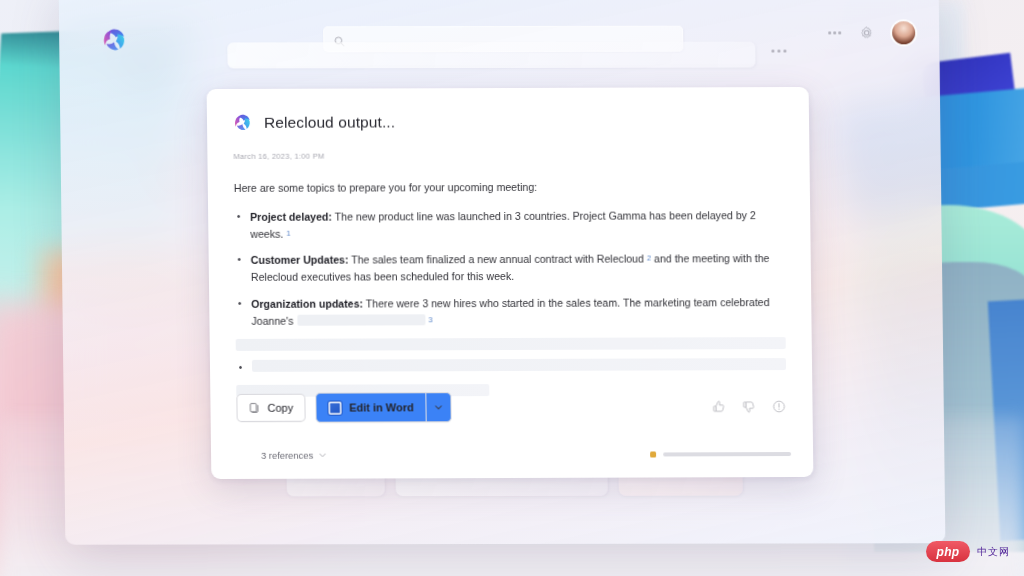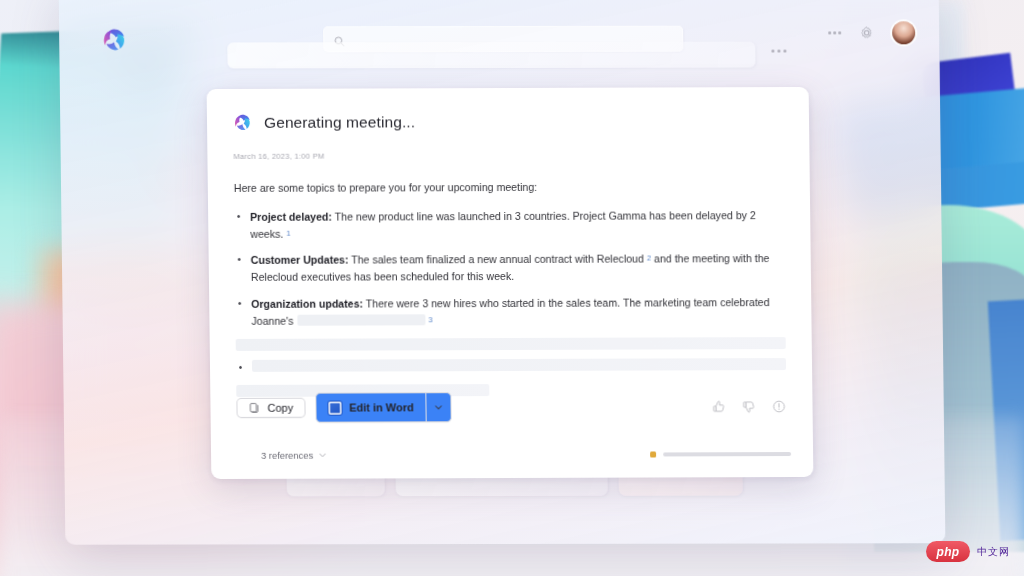--- a/index.html
+++ b/index.html
@@ -265,21 +265,21 @@
 
   
   .action-bar {
     position: absolute;
     left: 26px; right: 26px; bottom: 56px;
     display: flex; align-items: center; justify-content: space-between;
   }
   .action-left { display: flex; align-items: center; gap: 10px; }
   .btn {
     display: flex; align-items: center; gap: 7px;
-    height: 20px; padding: 0 11px;
+    height: 28px; padding: 0 11px;
     background: #ffffff;
     border: 1px solid #d8d8dd;
     border-radius: 5px;
     font-size: 11px; color: #24242b;
     box-shadow: 0 1px 0 rgba(0,0,0,.03);
     cursor: pointer;
   }
   .btn-split {
     display: flex; align-items: stretch;
     border: 1px solid #d8d8dd; border-radius: 5px;
@@ -451,21 +451,21 @@
               <stop offset="0%" stop-color="#41d2e8"></stop>
                 <stop offset="100%" stop-color="#3f8ef0"></stop>
             </linearGradient>
           </defs>
           <path d="M16 3 C22 3 27 7 28 12 C25 11 21 11 18 13 C16 9 12 7 8 8 C10 5 13 3 16 3 Z" fill="url(#dg1)"></path>
           <path d="M4 13 C5 8 9 5 13 5 C11 8 10 12 11 15 C7 16 5 19 5 23 C3 20 3 16 4 13 Z" fill="url(#dg2)"></path>
           <path d="M28 14 C29 19 27 24 23 27 C23 23 21 20 18 18 C20 15 21 12 20 9 C24 10 27 11 28 14 Z" fill="url(#dg3)"></path>
           <path d="M8 24 C11 28 16 30 21 28 C18 26 16 22 16 19 C13 21 10 22 7 21 C7 22 7 23 8 24 Z" fill="url(#dg1)" opacity=".9"></path>
         </svg>
       </span>
-      <span class="card-title">Generating meeting...</span>
+      <span class="card-title">Relecloud output...</span>
     </div>
 
     <div class="card-date">March 16, 2023, 1:00 PM</div>
 
     <div class="card-lead">Here are some topics to prepare you for your upcoming meeting:</div>
 
     <div class="bullets">
 
       <div class="bullet-item">
         <span class="bullet-dot">•</span>

